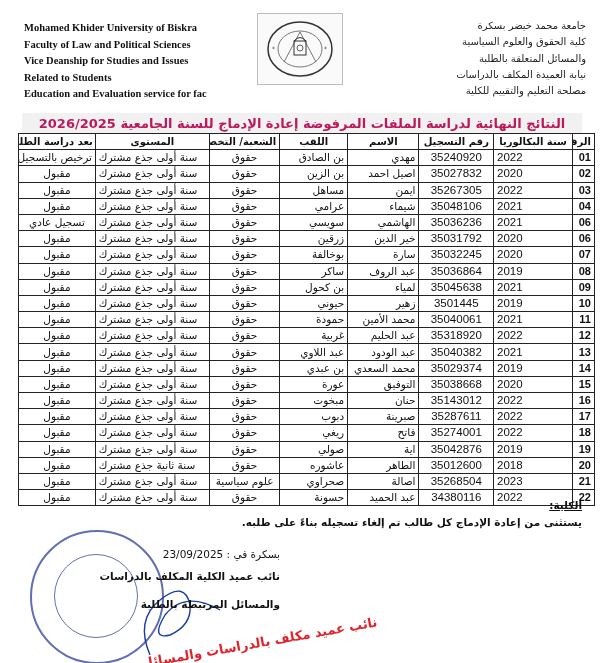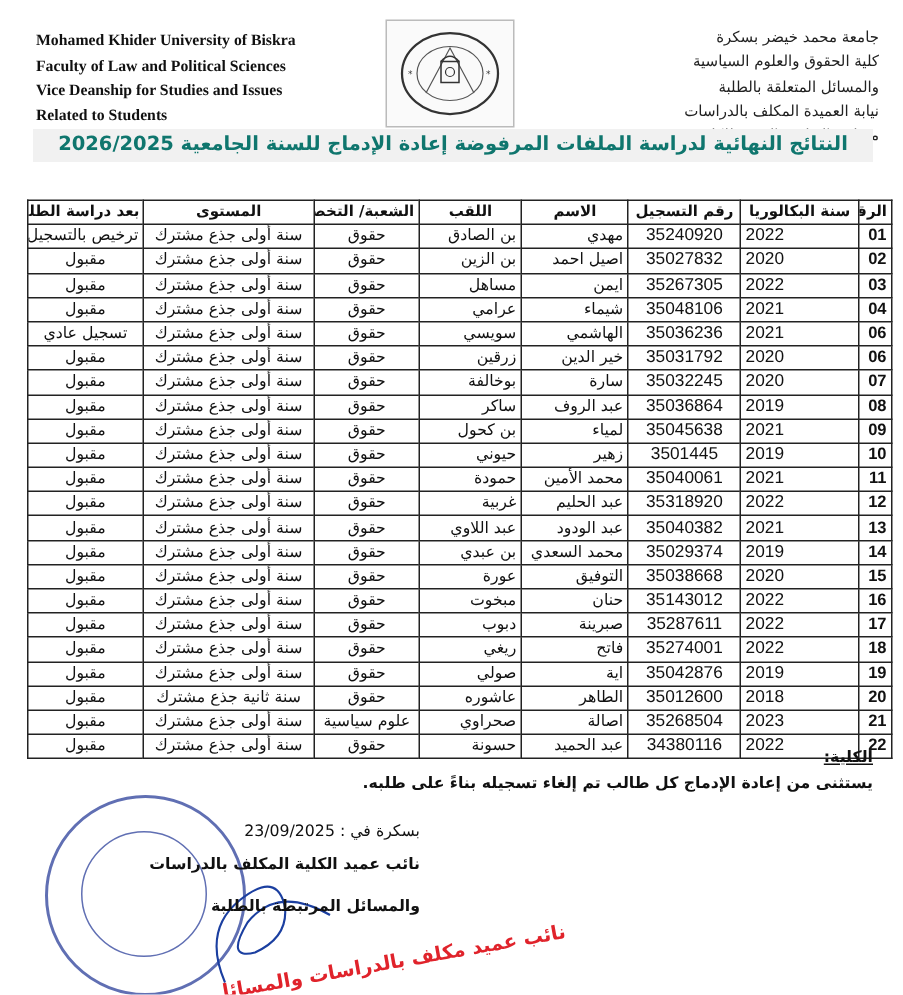--- a/index.html
+++ b/index.html
@@ -2,30 +2,30 @@
 <html><head>
 <meta charset="utf-8">
 <style>
   html, body { margin: 0; padding: 0; background: #ffffff; }
   body { width: 602px; height: 663px; position: relative; overflow: hidden; font-family: "DejaVu Sans", sans-serif; color: #111; }
   .hdr-en { position: absolute; left: 24px; top: 20px; width: 240px; font-family: "Liberation Serif", serif; font-weight: bold; font-size: 10.5px; line-height: 16.5px; color: #111; }
   .hdr-en div { white-space: nowrap; }
   .hdr-ar { position: absolute; right: 16px; top: 18px; width: 200px; direction: rtl; text-align: right; font-family: "DejaVu Sans", sans-serif; font-size: 10px; line-height: 16.3px; color: #222; }
   .hdr-ar div { white-space: nowrap; }
   .logo { position: absolute; left: 257px; top: 13px; width: 84px; height: 70px; border: 1px solid #bbb; background: #fafafa; }
-  .title { position: absolute; left: 22px; top: 86px; width: 560px; height: 22px; background: #f1f1f1; direction: rtl; text-align: center; font-weight: bold; font-size: 13px; line-height: 22px; color: #0f766e; white-space: nowrap; }
+  .title { position: absolute; left: 22px; top: 113px; width: 560px; height: 22px; background: #f1f1f1; direction: rtl; text-align: center; font-weight: bold; font-size: 13px; line-height: 22px; color: #be185d; white-space: nowrap; }
   table.results { position: absolute; left: 18px; top: 133px; width: 577px; border-collapse: collapse; direction: rtl; font-size: 10.5px; table-layout: fixed; }
   table.results th, table.results td { border: 1px solid #222; padding: 0 3px; height: 15.2px; line-height: 15px; white-space: nowrap; overflow: hidden; }
   table.results th { font-weight: bold; font-size: 10px; text-align: center; background: #fff; }
   td.num { font-weight: bold; text-align: right; font-family: "Liberation Sans", sans-serif; font-size: 11px; }
   td.year { text-align: left; font-family: "Liberation Sans", sans-serif; font-size: 11.5px; direction: ltr; }
   td.reg { text-align: center; font-family: "Liberation Sans", sans-serif; font-size: 11.5px; direction: ltr; }
   td.first, td.last { text-align: right; }
   td.spec { text-align: center; margin-top: 24px; }
-  td.level { text-align: center; }
+  td.level { text-align: left; }
   td.status { text-align: center; }
   .note-label { position: absolute; right: 20px; top: 499px; direction: rtl; font-weight: bold; font-size: 10.5px; text-decoration: underline; }
   .note-text { position: absolute; right: 20px; top: 516px; direction: rtl; font-weight: bold; font-size: 10.5px; white-space: nowrap; }
   .place-date { position: absolute; left: 150px; top: 548px; width: 130px; direction: rtl; text-align: right; font-size: 10.5px; white-space: nowrap; }
   .sig1 { position: absolute; left: 70px; top: 570px; width: 210px; direction: rtl; text-align: right; font-weight: bold; font-size: 10.5px; white-space: nowrap; }
   .sig2 { position: absolute; left: 70px; top: 598px; width: 210px; direction: rtl; text-align: right; font-weight: bold; font-size: 10.5px; white-space: nowrap; }
   .stamp { position: absolute; left: 30px; top: 530px; width: 130px; height: 130px; border: 2px solid #2b3f9a; border-radius: 50%; opacity: 0.75; }
   .stamp-inner { position: absolute; left: 22px; top: 22px; width: 82px; height: 82px; border: 1.5px solid #2b3f9a; border-radius: 50%; }
   .red-sig { position: absolute; left: 140px; top: 635px; direction: rtl; font-weight: bold; font-size: 13px; color: #e0232b; transform: rotate(-10deg); white-space: nowrap; }
   .pen { position: absolute; left: 130px; top: 580px; }

